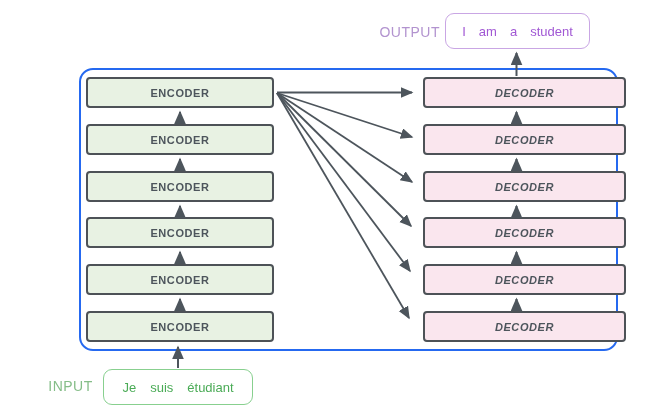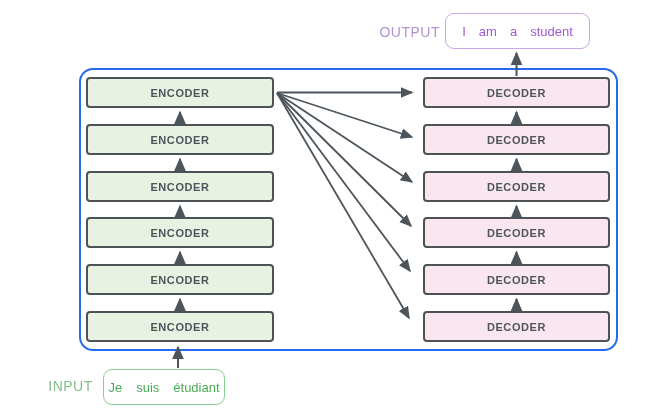--- a/index.html
+++ b/index.html
@@ -18,26 +18,26 @@
   }
   html,body{margin:0;padding:0;background:#fff;}
   body{font-family:"Liberation Sans","DejaVu Sans",sans-serif;}
   .canvas{position:relative;width:654px;height:413px;background:#fff;overflow:hidden;}
   .bluebox{position:absolute;left:79px;top:68px;width:539px;height:283px;
     border:2px solid var(--c-container-border);border-radius:14px;box-sizing:border-box;background:transparent;}
   .block{position:absolute;height:31px;border:2px solid var(--c-block-border);border-radius:4px;
     box-sizing:border-box;display:flex;align-items:center;justify-content:center;
     font-size:11px;font-weight:600;letter-spacing:0.6px;color:var(--c-block-text);}
   .encoder{left:86px;width:188px;background:var(--c-encoder-fill);}
-  .decoder{left:423px;width:187px;background:var(--c-decoder-fill);}
+  .decoder{left:423px;width:203px;background:var(--c-decoder-fill);font-style:italic;}
   .token-box{position:absolute;box-sizing:border-box;display:flex;align-items:center;justify-content:center;
     border-radius:9px;font-size:13px;background:#fff;}
   .output-box{left:445px;top:13px;width:145px;height:36px;border:1.5px solid var(--c-output-border);
     color:var(--c-output-text);gap:13px;}
-  .input-box{left:103px;top:369px;width:122px;height:36px;border:1.5px solid var(--c-input-border);
+  .input-box{left:103px;top:369px;width:150px;height:36px;border:1.5px solid var(--c-input-border);
     color:var(--c-input-text);gap:14px;}
   .side-label{position:absolute;font-size:14px;font-weight:400;letter-spacing:0.5px;line-height:12px;}
   .output-label{left:373px;top:26px;width:67px;text-align:right;color:var(--c-output-label);}
   .input-label{left:48px;top:380px;width:45px;text-align:center;color:var(--c-input-label);}
   svg.arrows{position:absolute;left:0;top:0;width:654px;height:413px;pointer-events:none;}
   svg.arrows line{stroke:var(--c-arrow);}
   line.fan{stroke-width:1.8px;}
   line.step{stroke-width:2px;}
   .ah{fill:var(--c-arrow);}
 </style>

